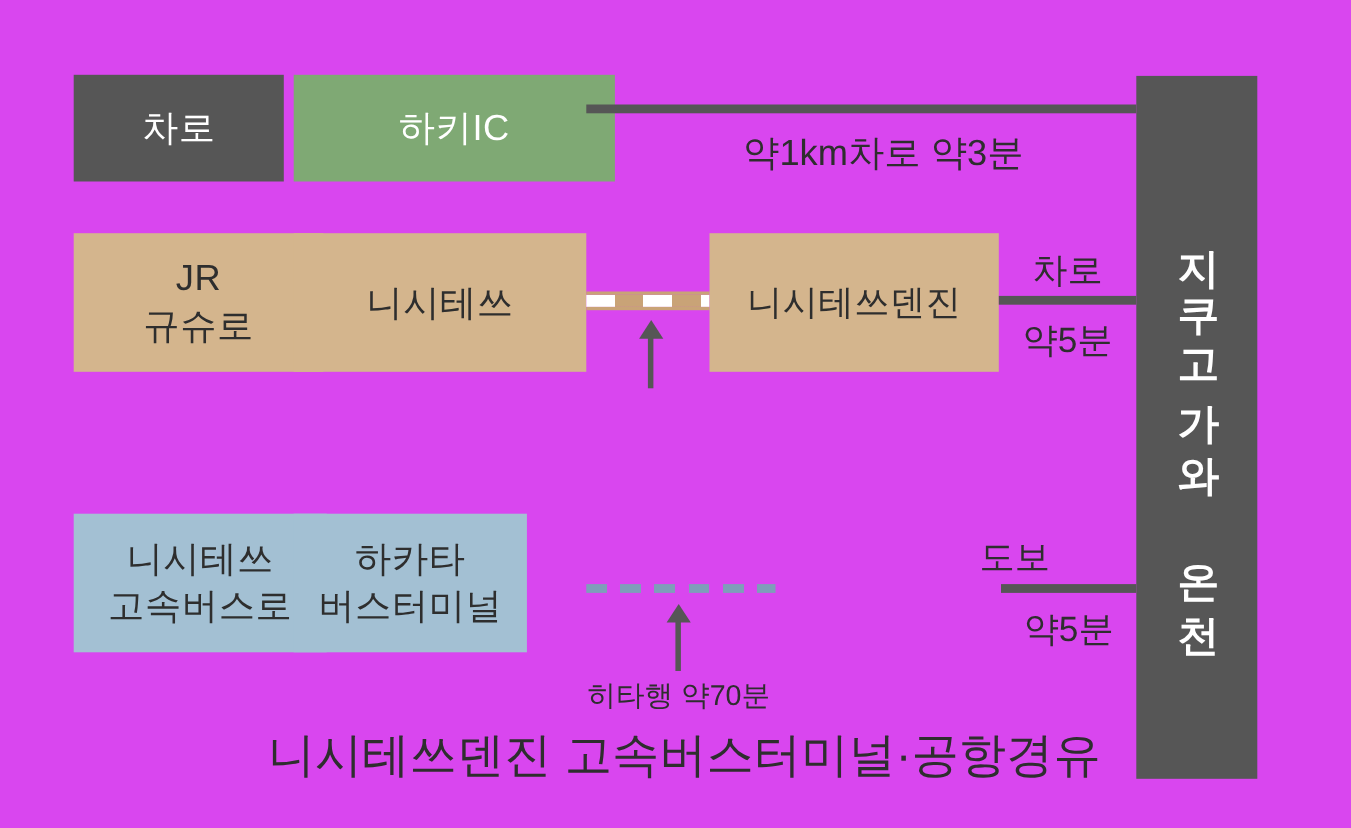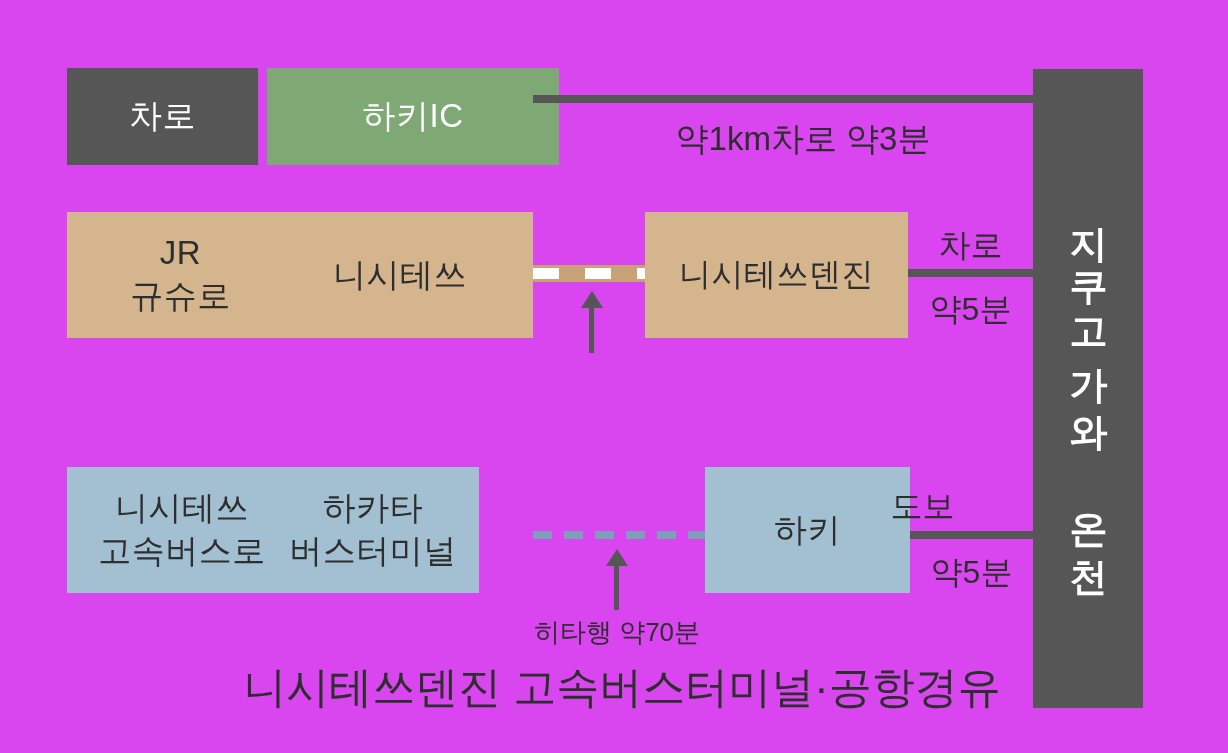--- a/index.html
+++ b/index.html
@@ -51,21 +51,20 @@
   <div class="leg-label" style="left:908px;top:224px;width:125px">차로</div>
   <div class="leg-label" style="left:908px;top:288px;width:125px">약5분</div>
   <div class="arrow-head" style="left:581px;top:291px"></div>
   <div class="arrow-stem" style="left:589px;top:307px;height:46px"></div>
 
   <div class="box blue" style="left:67px;top:467px;width:230px;height:126px">니시테쓰
 고속버스로</div>
   <div class="box blue" style="left:267px;top:467px;width:212px;height:126px">하카타
 버스터미널</div>
   <div class="busdash" style="left:533px;top:531px;width:172px"></div>
-  <div class="box blue" style="left:705px;top:467px;width:205px;height:126px">하키</div>
   <div class="hline" style="left:910px;top:531px;width:123px"></div>
   <div class="leg-label" style="left:861px;top:485px;width:123px">도보</div>
   <div class="leg-label" style="left:910px;top:551px;width:123px">약5분</div>
   <div class="arrow-head" style="left:606px;top:549px"></div>
   <div class="arrow-stem" style="left:614px;top:565px;height:45px"></div>
   <div class="note" style="left:417px;top:616px;width:400px;font-size:26px">히타행 약70분</div>
   <div class="note" style="left:222px;top:660px;width:800px;font-size:43px">니시테쓰덴진 고속버스터미널·공항경유</div>
 
   <div class="dest" style="left:1033px;top:69px;width:110px;height:639px">지쿠고가와 온천</div>
 

